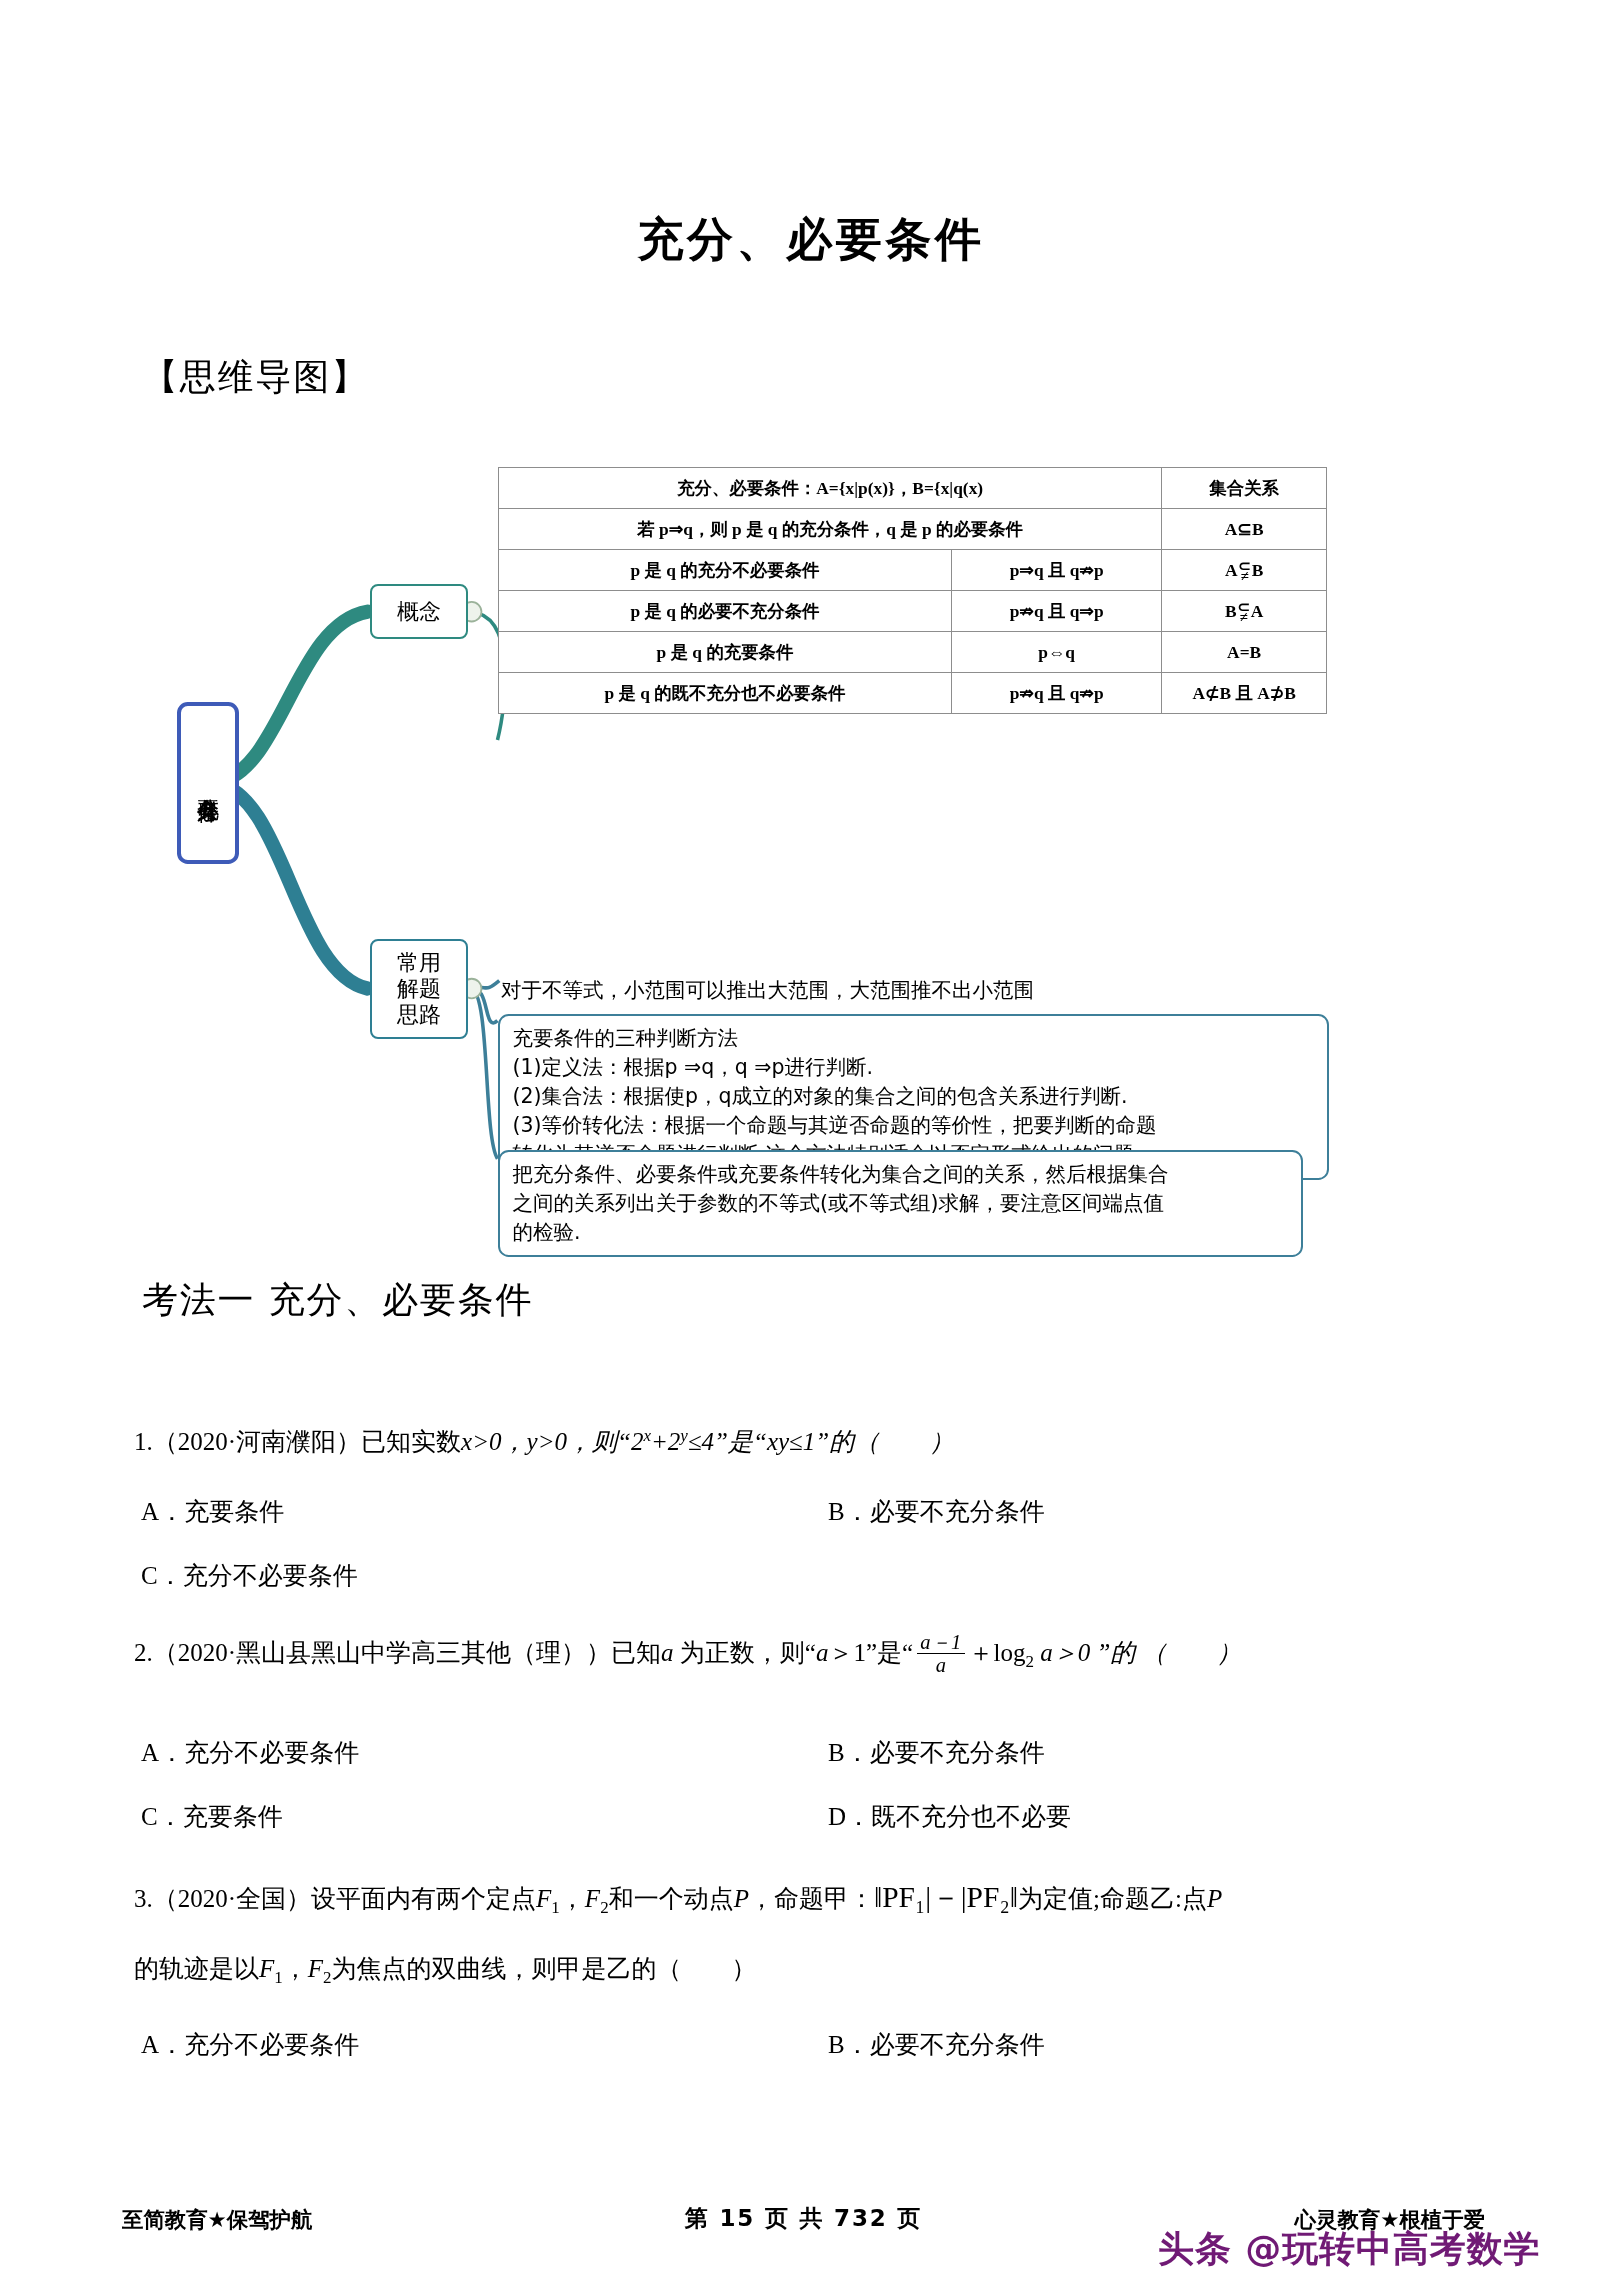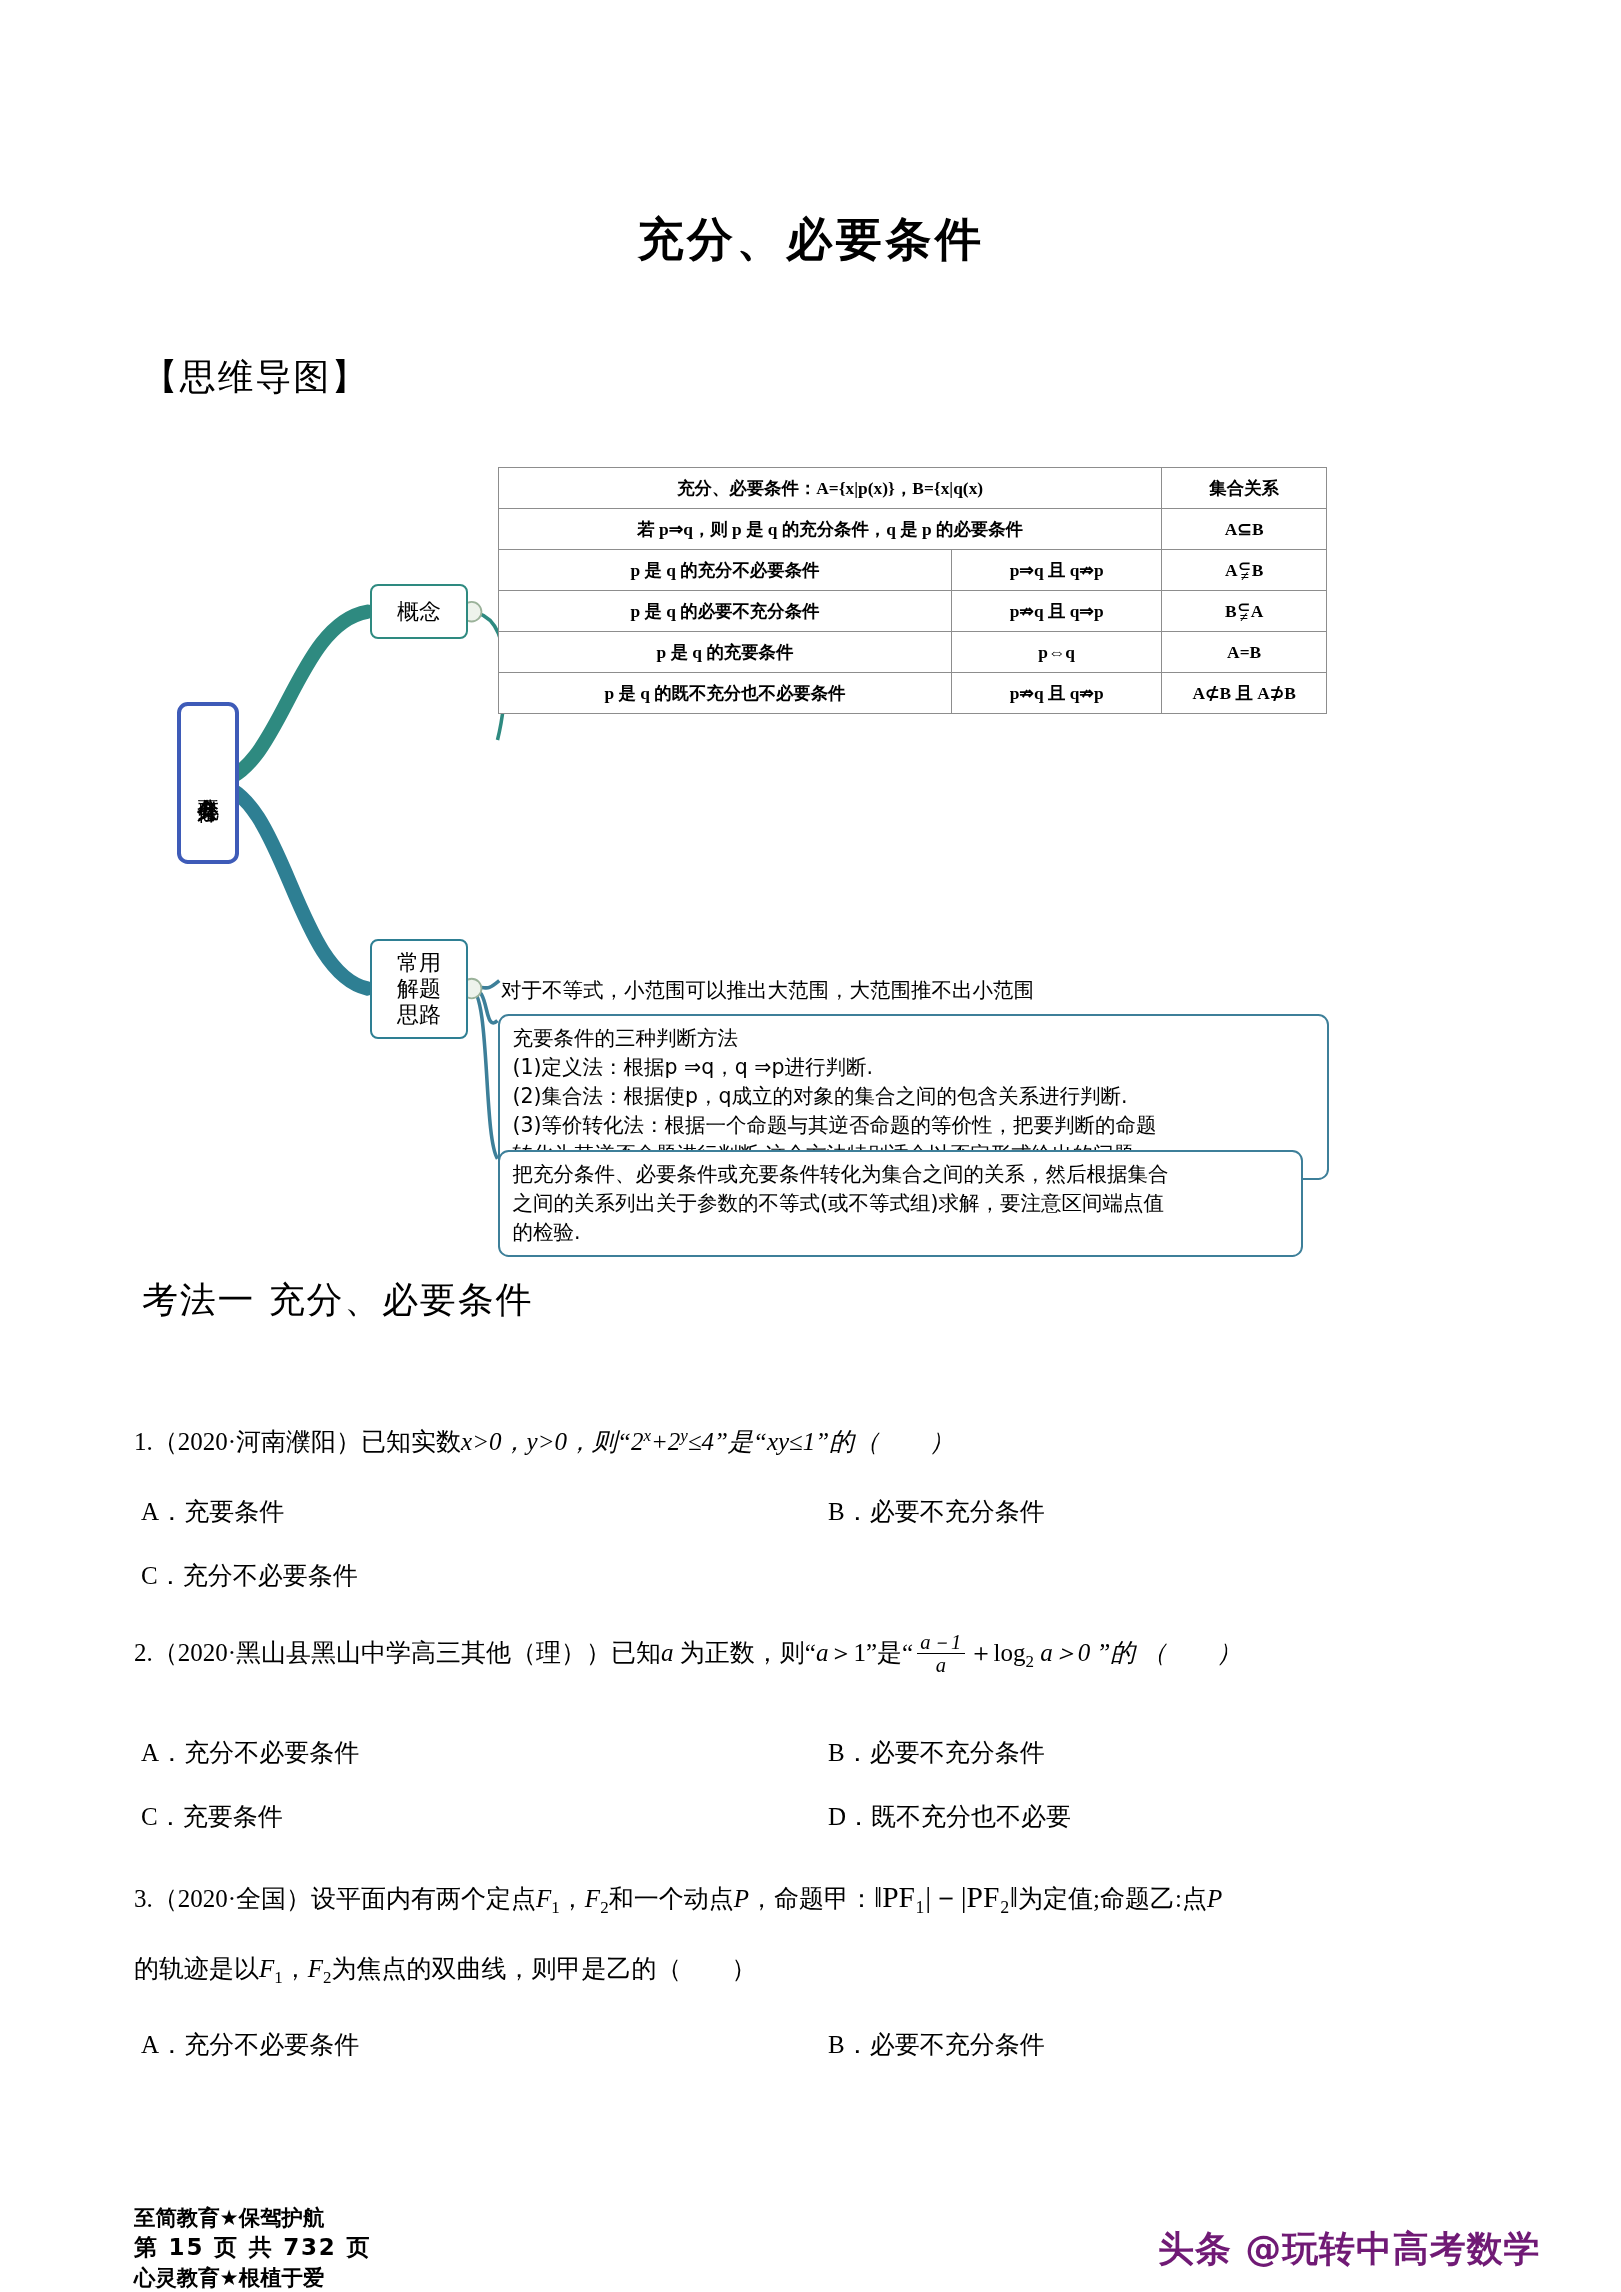--- a/index.html
+++ b/index.html
@@ -133,24 +133,24 @@
         text-align:center;font-size:.82em;line-height:1.08;margin:0 3.6px;
         position:relative;top:-1.8px;}
   .frac .num{border-bottom:1.3px solid #000;padding:0 3.6px;}
   .frac .den{padding:0 3.6px;}
   sub{font-size:.68em;}
   sup{font-size:.68em;}
   .norm{font-size:1.18em;font-weight:300;}
 
   
   .footer{
-    position:absolute;left:134px;top:2203px;width:1363px;
-    display:flex;justify-content:space-between;align-items:flex-start;
-    font-family:"DejaVu Sans","Liberation Sans",sans-serif;
-    font-size:21.4px;font-weight:700;flex-direction:column;
+    position:absolute;left:122px;top:2203px;width:1363px;
+    display:flex;justify-content:space-between;align-items:flex-end;
+    font-family:"DejaVu Sans","Liberation Sans",sans-serif;
+    font-size:21.4px;font-weight:700;
   }
   .footer-center{font-size:23px;letter-spacing:1.8px;}
   .footer-right{position:relative;}
   .watermark{
     position:absolute;left:1158px;top:2225px;
     font-family:"DejaVu Sans","Liberation Sans",sans-serif;
     font-size:36px;font-weight:700;
     color:#701a75;
     white-space:nowrap;
     letter-spacing:0.9px;

